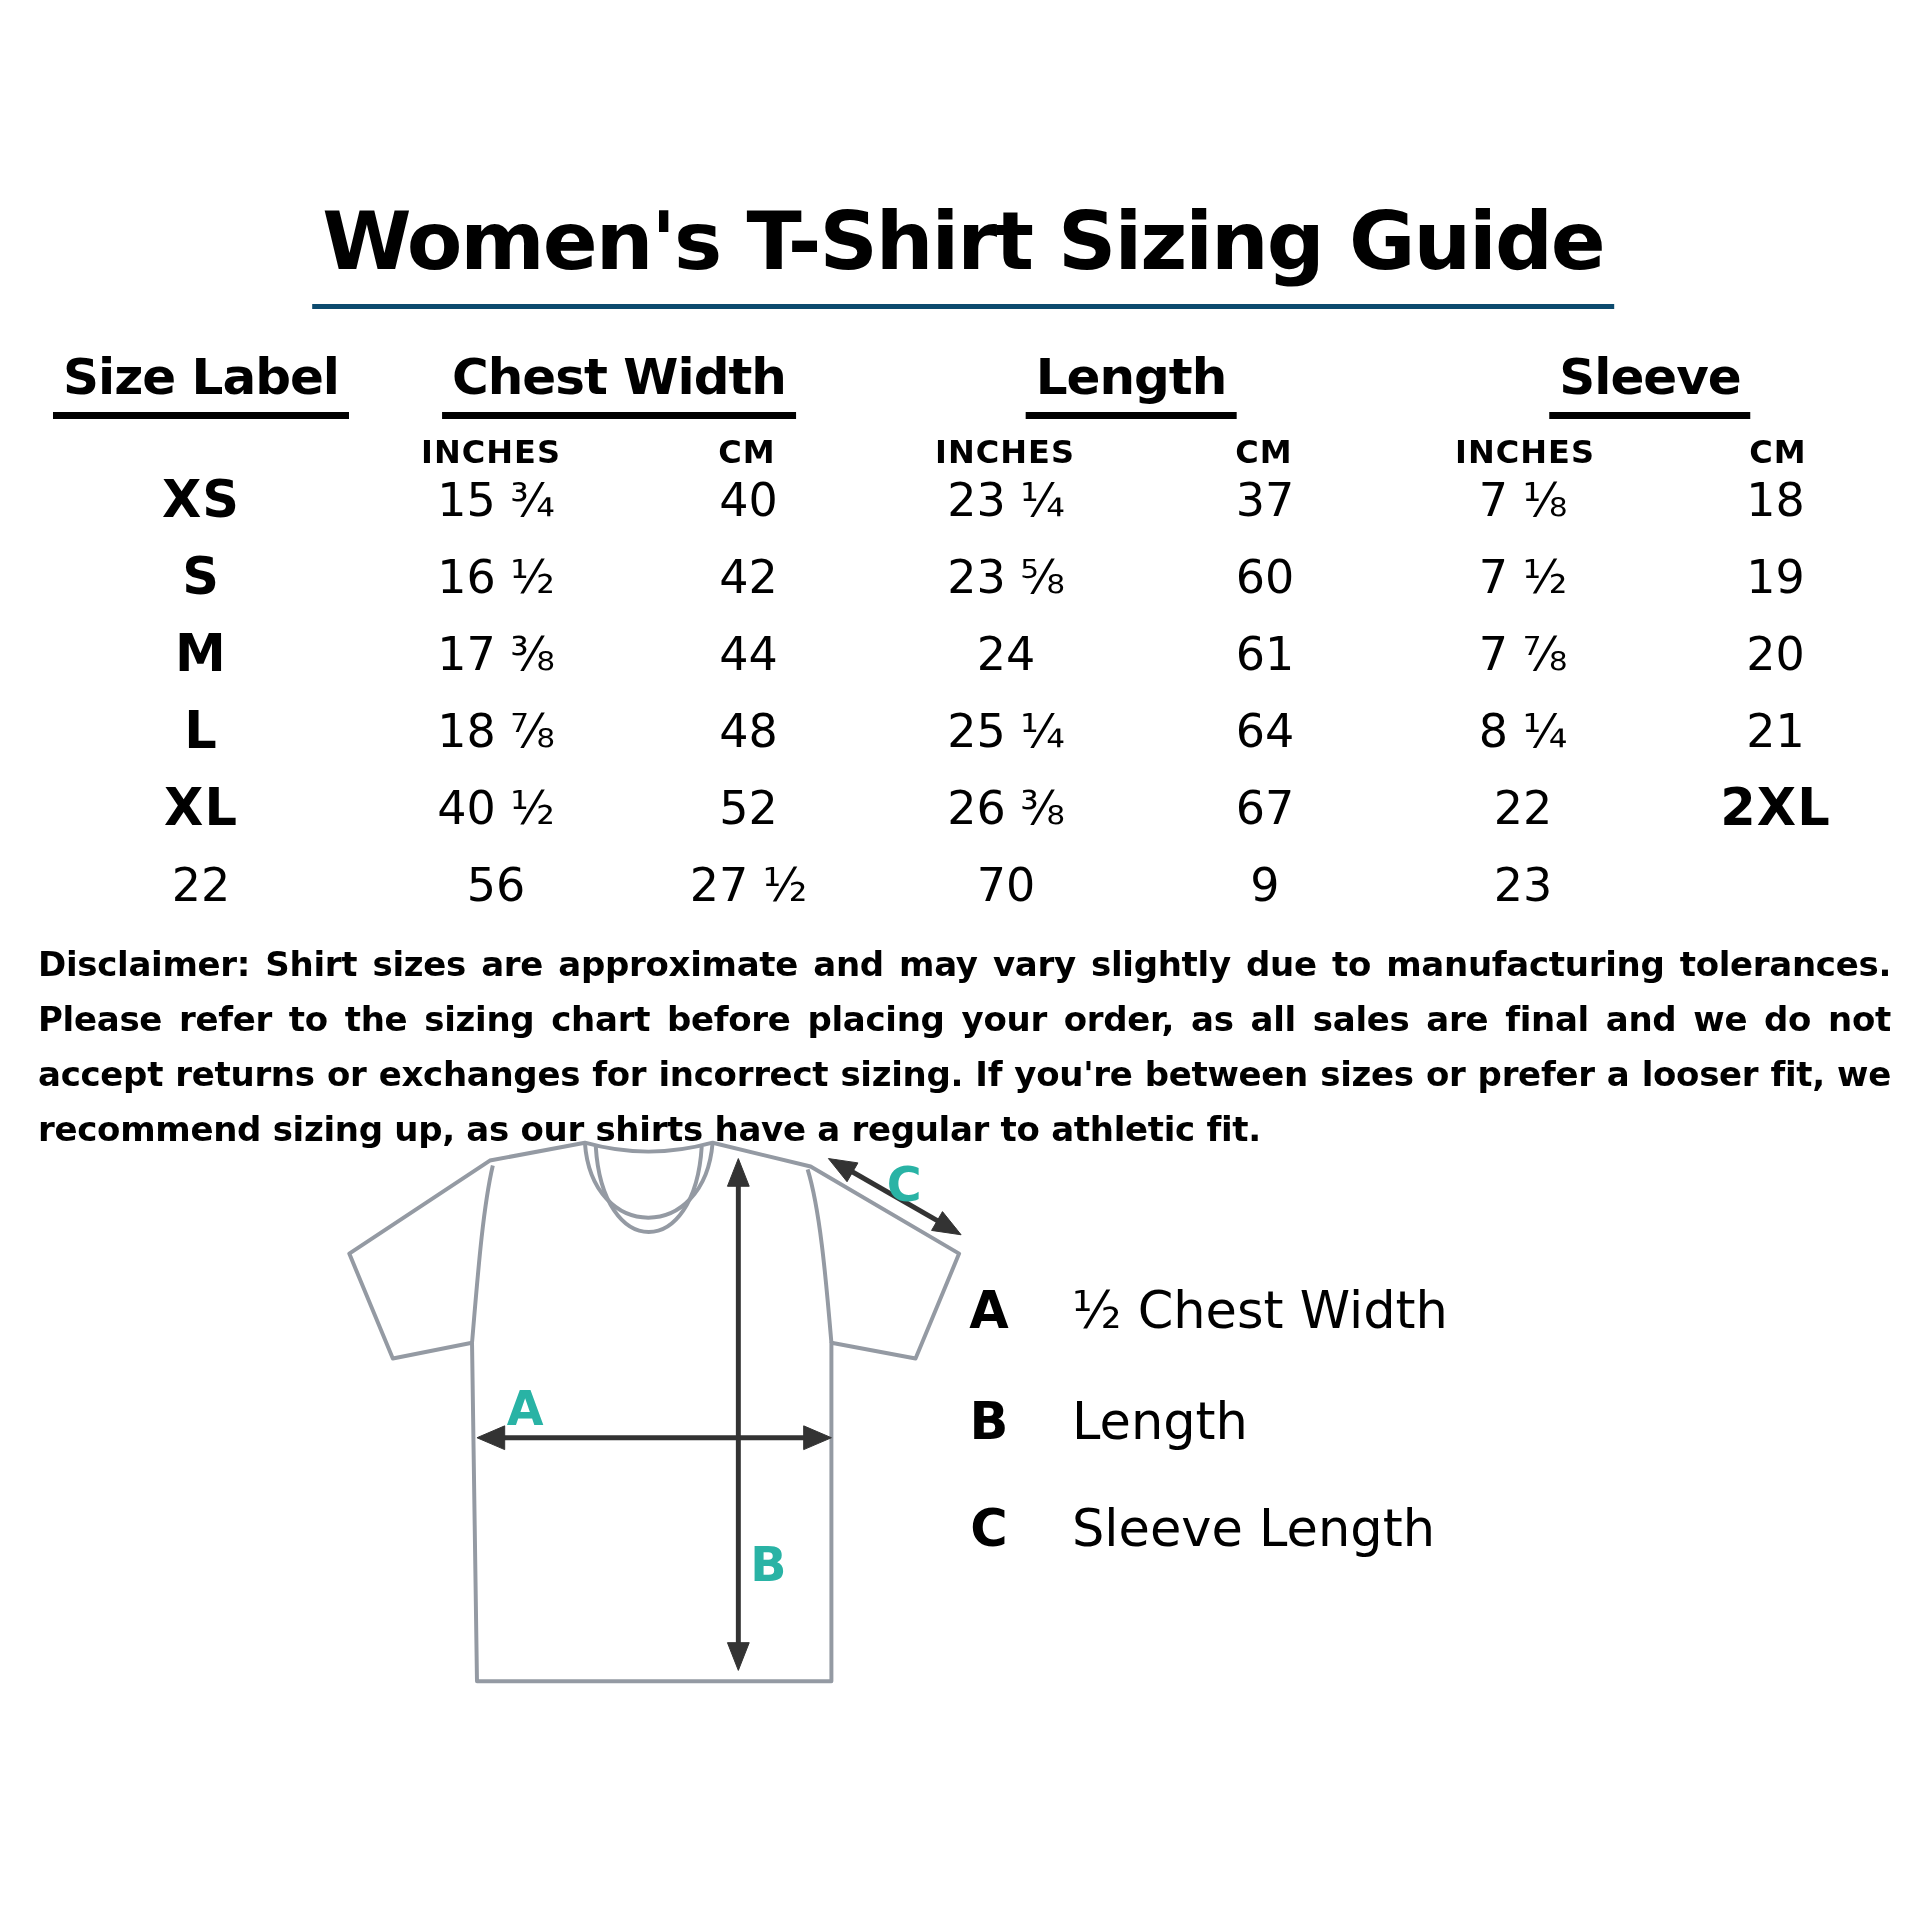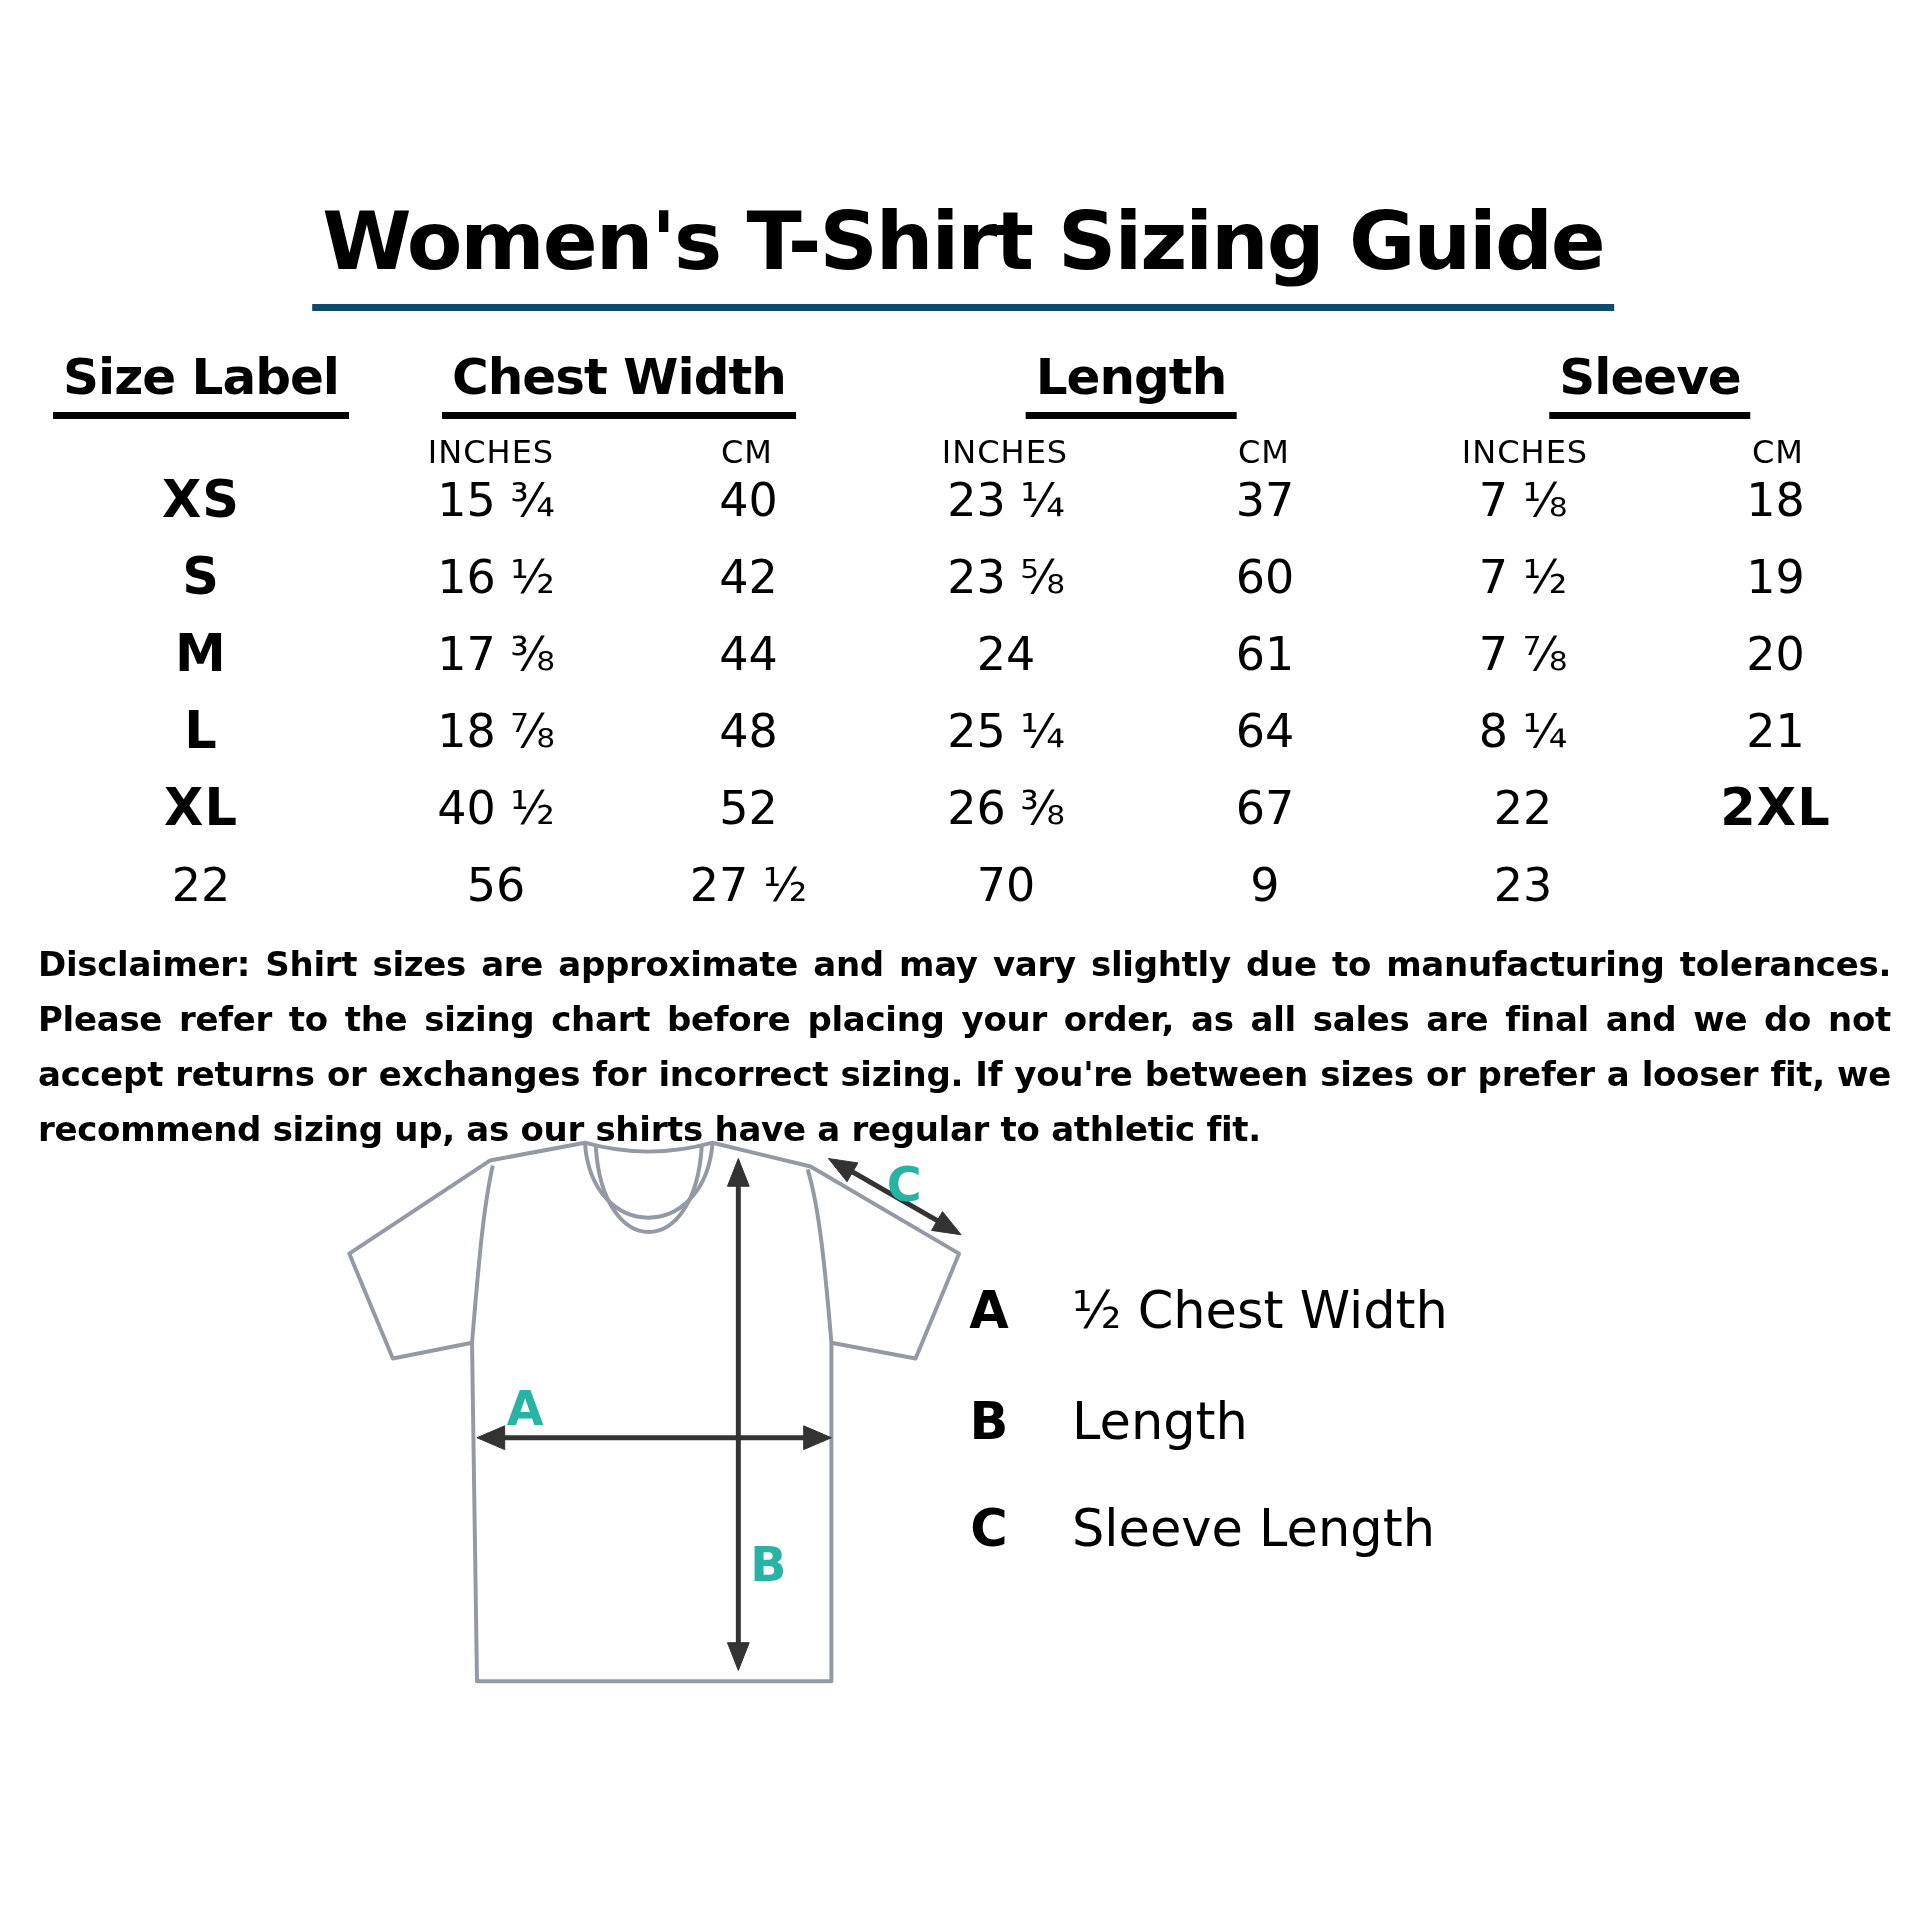--- a/index.html
+++ b/index.html
@@ -14,21 +14,21 @@
 
   
   .title {
     position: absolute;
     top: 194px; left: 963px;
     transform: translateX(-50%);
     white-space: nowrap;
     font-size: 81px;
     font-weight: bold;
     letter-spacing: -2px;
-    border-bottom: 7px solid #0c4a6e;
+    border-bottom: 5px solid #0c4a6e;
     padding: 0 10px 16px 10px;
   }
 
   
   .group-header {
     position: absolute;
     top: 348px;
     transform: translateX(-50%);
     font-size: 50px;
     font-weight: bold;
@@ -41,21 +41,21 @@
   .gh-chest  { left: 619px;  }
   .gh-length { left: 1131px; }
   .gh-sleeve { left: 1650px; }
 
   
   .unit {
     position: absolute;
     top: 433px;
     transform: translateX(-50%);
     font-size: 32px;
-    font-weight: normal;
+    font-weight: bold;
     letter-spacing: 1px;
     white-space: nowrap;
   }
   .u1 { left: 491px; }  .u2 { left: 747px; }
   .u3 { left: 1005px; } .u4 { left: 1264px; }
   .u5 { left: 1525px; } .u6 { left: 1778px; }
 
   
   .size-table {
     position: absolute;

